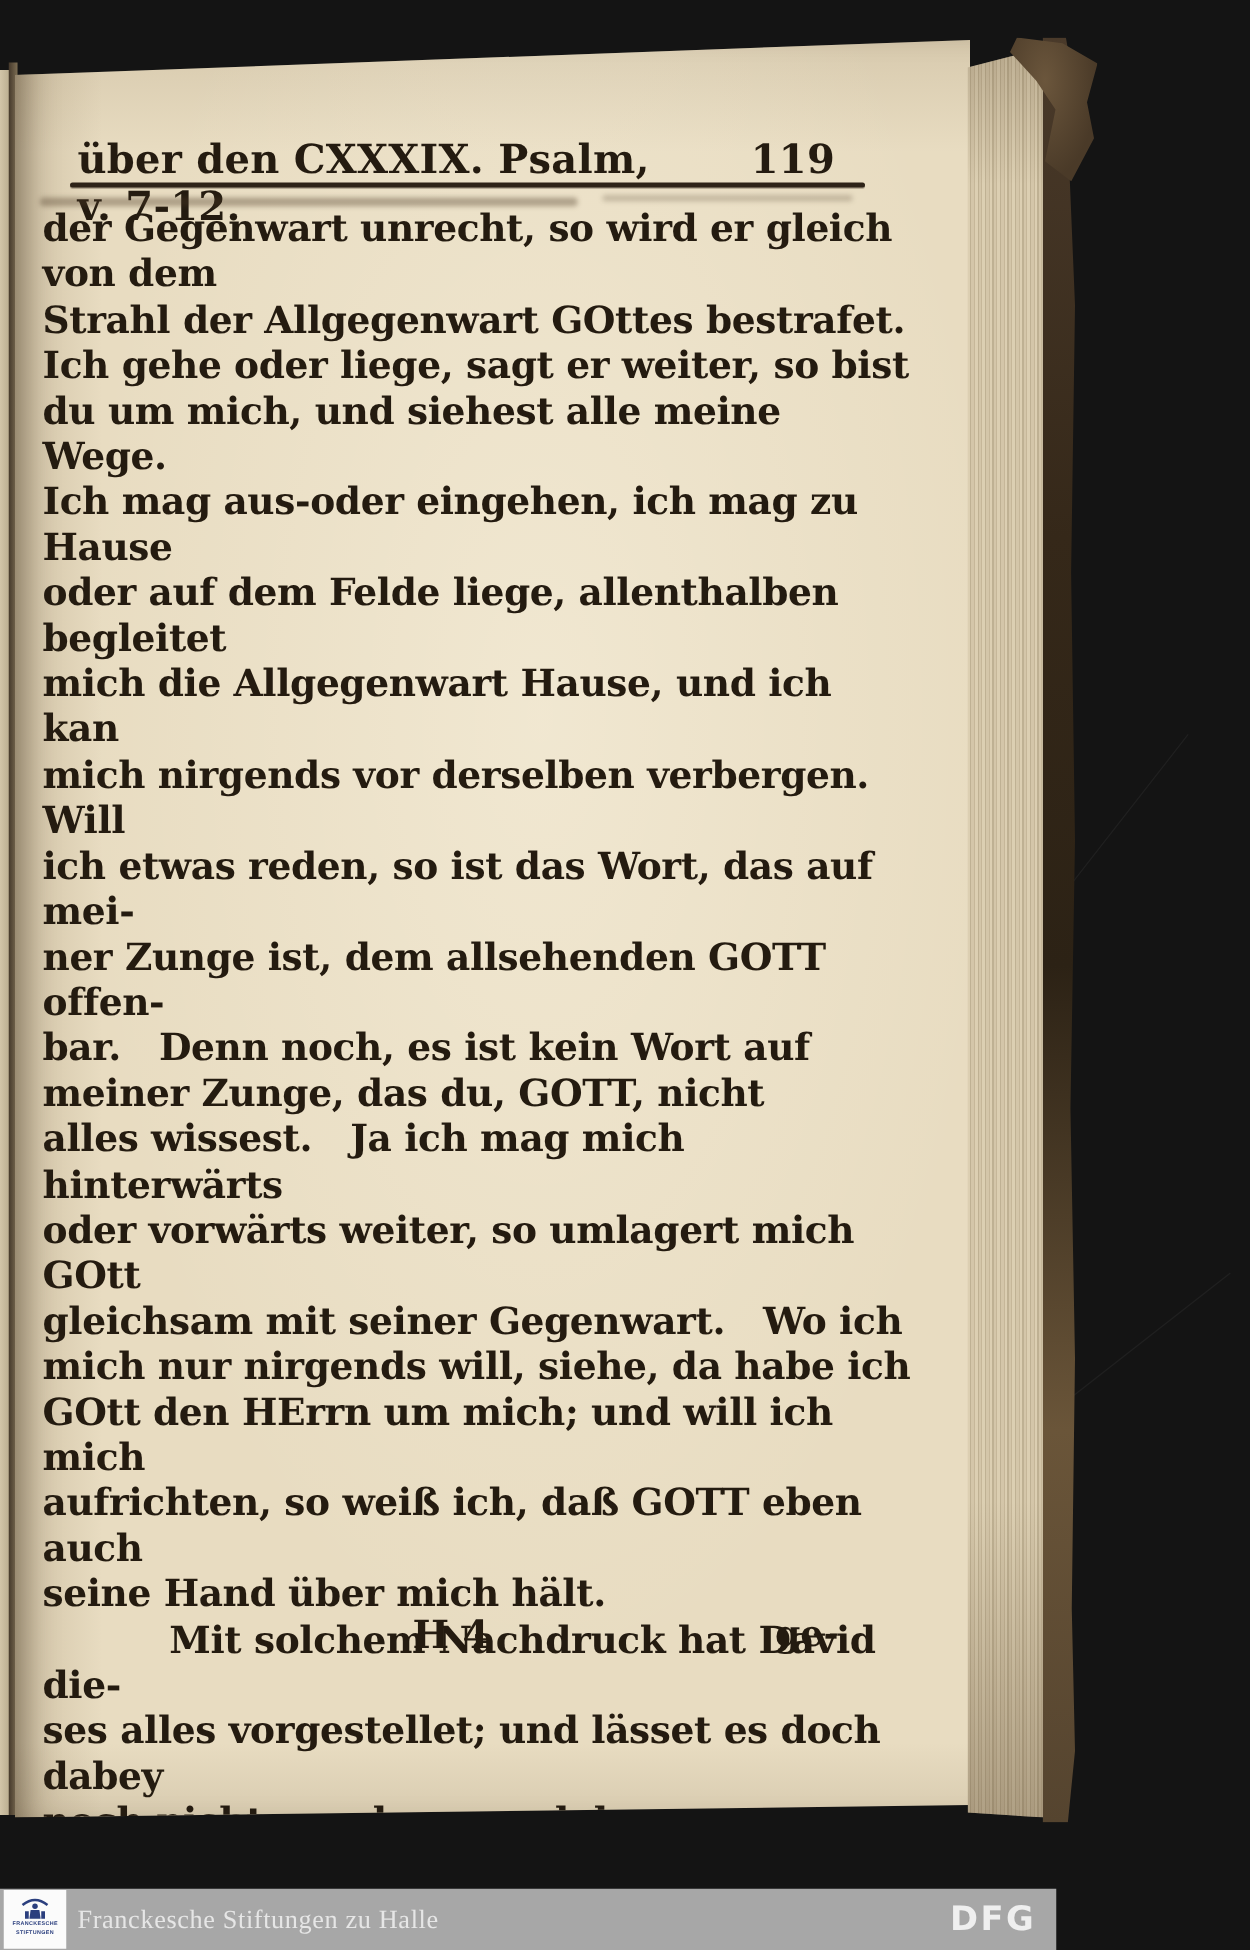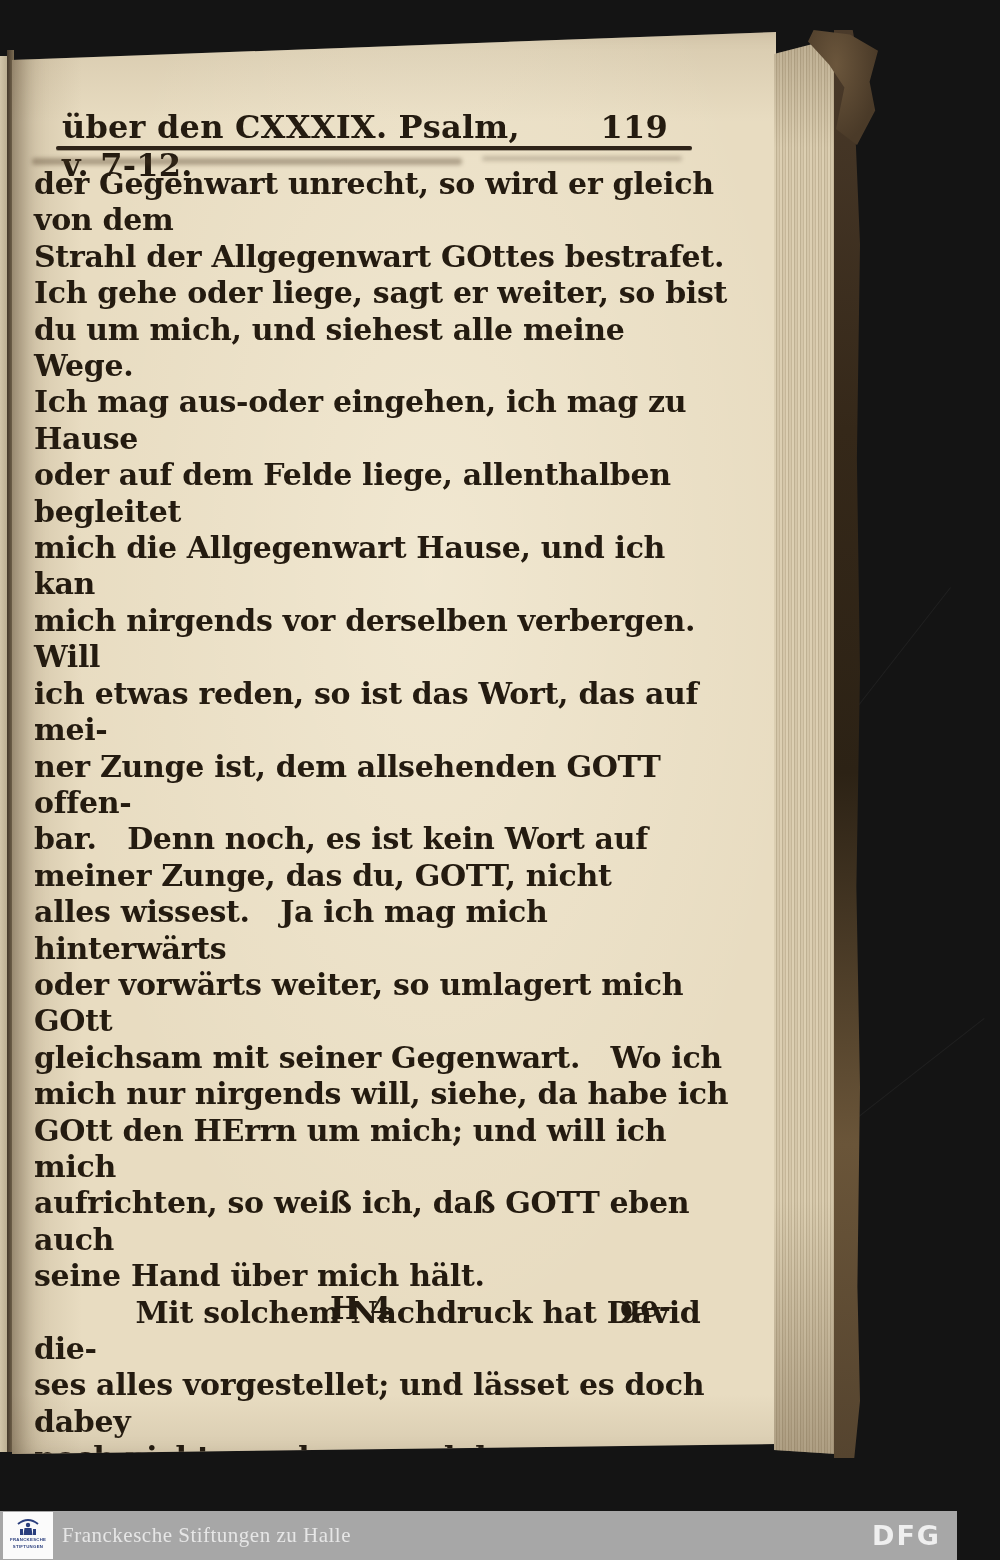--- a/index.html
+++ b/index.html
@@ -57,21 +57,21 @@
   
   .binding-edge{position:absolute;left:834px;top:30px;width:26px;height:1428px;
     background:linear-gradient(180deg,#4a3a2a 0%,#352819 28%,#2c2215 52%,#6a5539 78%,#55442f 100%);
     clip-path: polygon(0 0,72% 0,100% 3%,84% 8%,100% 15%,88% 30%,100% 45%,86% 60%,100% 74%,90% 88%,100% 96%,78% 100%,0 100%);}
 
   .torn-corner{position:absolute;left:808px;top:30px;width:70px;height:115px;
     background:radial-gradient(ellipse at 40% 30%, #6b563c, #4a3a28 70%);
     clip-path: polygon(8% 0,60% 4%,100% 18%,88% 45%,96% 70%,70% 100%,40% 86%,52% 50%,30% 30%,0 10%);}
 
   
-  .footer-bar{position:absolute;left:0;top:1511px;width:957px;height:49px;background:#a7a7a7;}
+  .footer-bar{position:absolute;left:0;top:1511px;width:845px;height:49px;background:#a7a7a7;}
   .logo-box{position:absolute;left:3px;top:1px;width:50px;height:47px;background:#fbfbfb;
     text-align:center;color:#2b3f7e;}
   .logo-box svg{display:block;margin:4px auto 1px auto;}
   .logo-text{font-family:"Liberation Sans", sans-serif;font-weight:700;font-size:6px;
     letter-spacing:.4px;transform:scale(.72);transform-origin:center top;line-height:6.5px;}
   .institution{position:absolute;left:62px;top:12px;font-family:"Liberation Serif", serif;
     font-size:21px;color:#e6e6e6;letter-spacing:.5px;}
   .dfg{position:absolute;right:16px;top:9px;font-family:"DejaVu Sans", sans-serif;
     font-weight:800;font-size:27px;letter-spacing:2px;color:#efefef;}
 </style>

